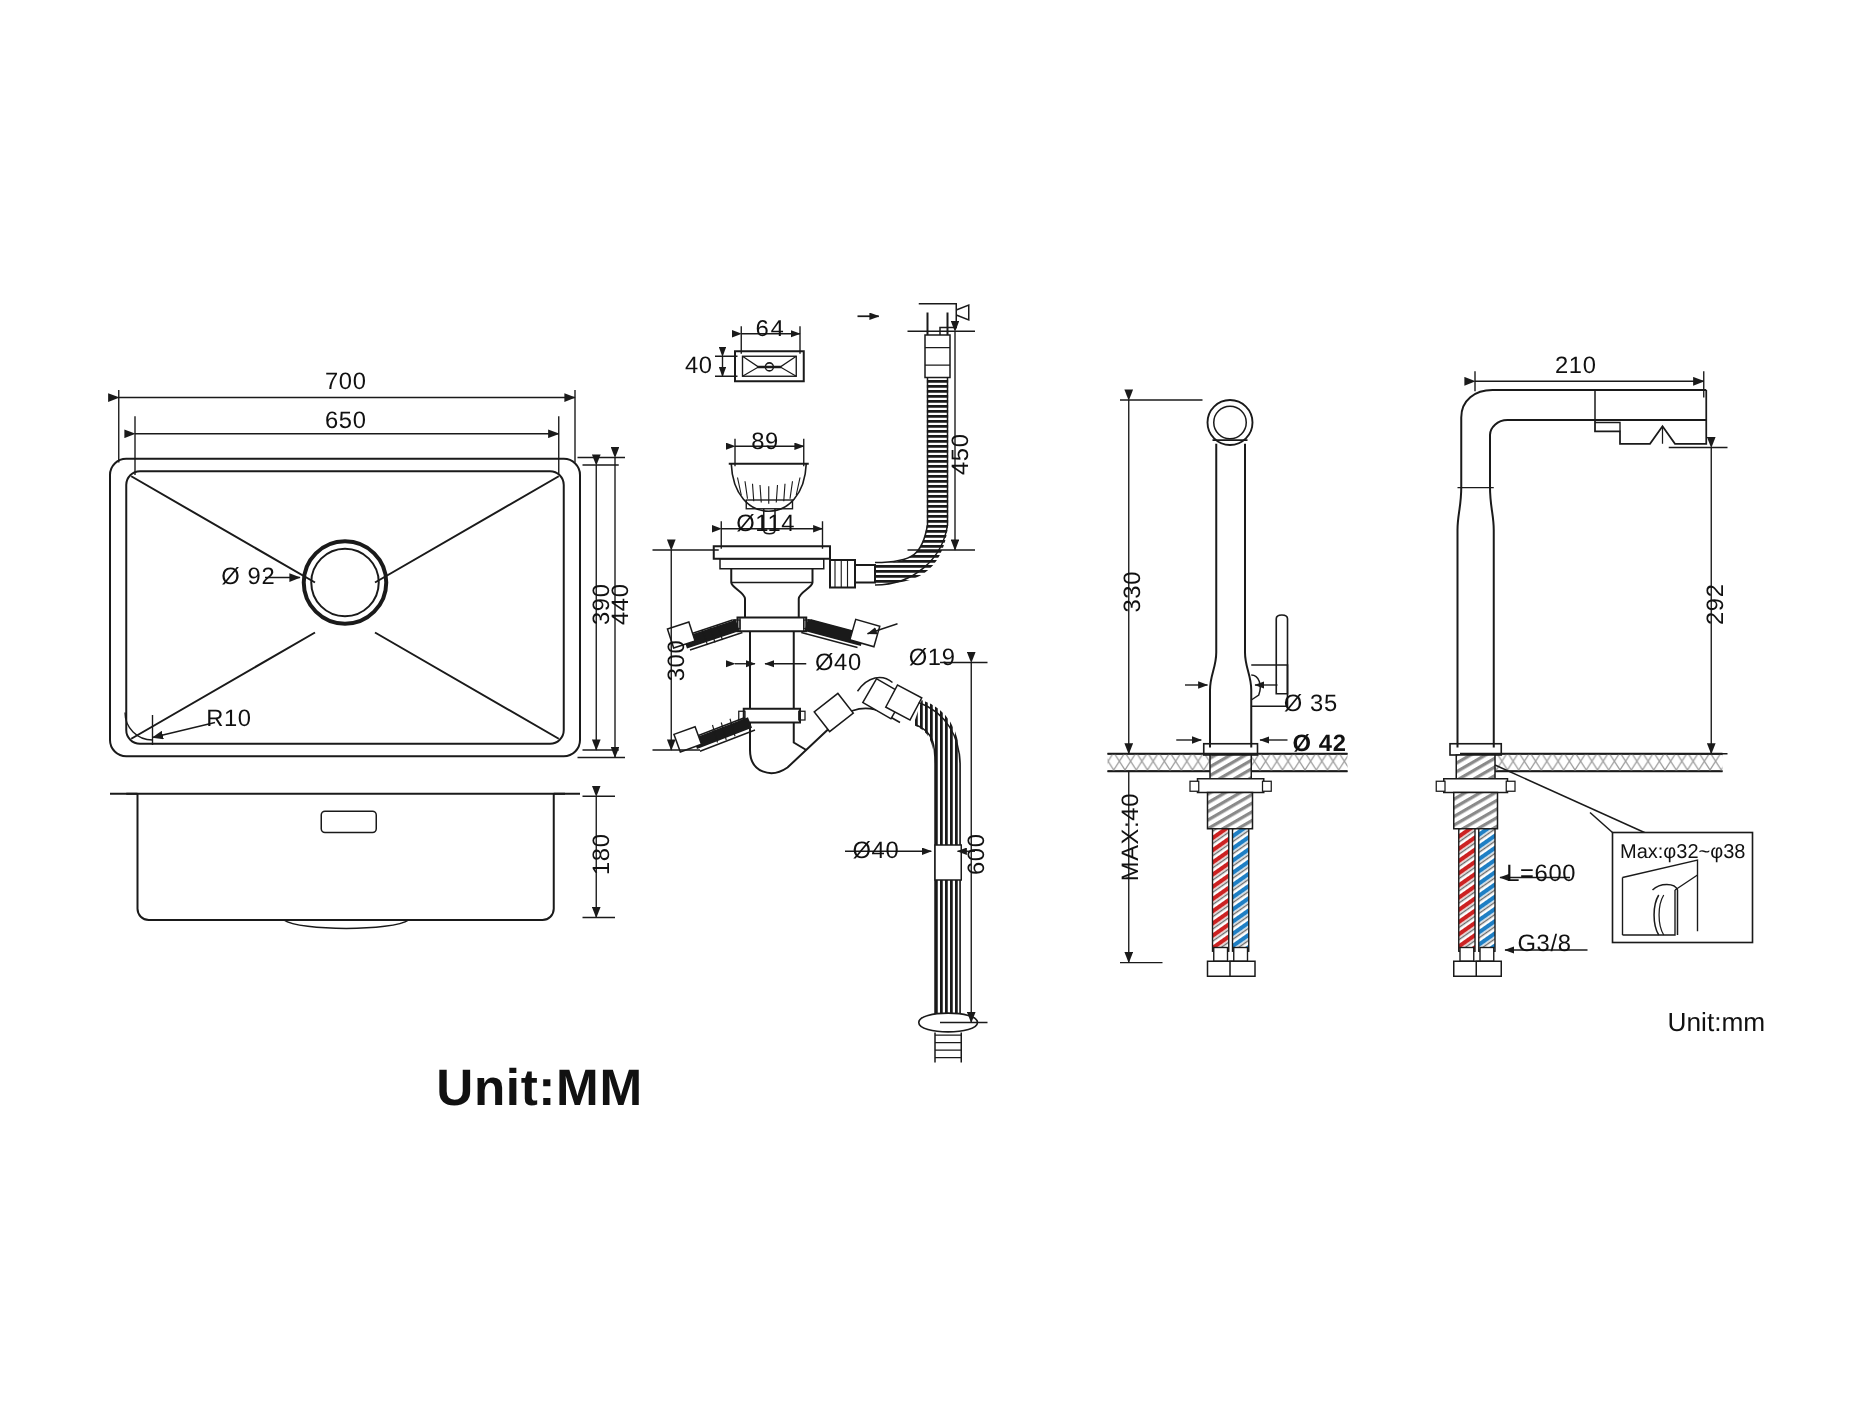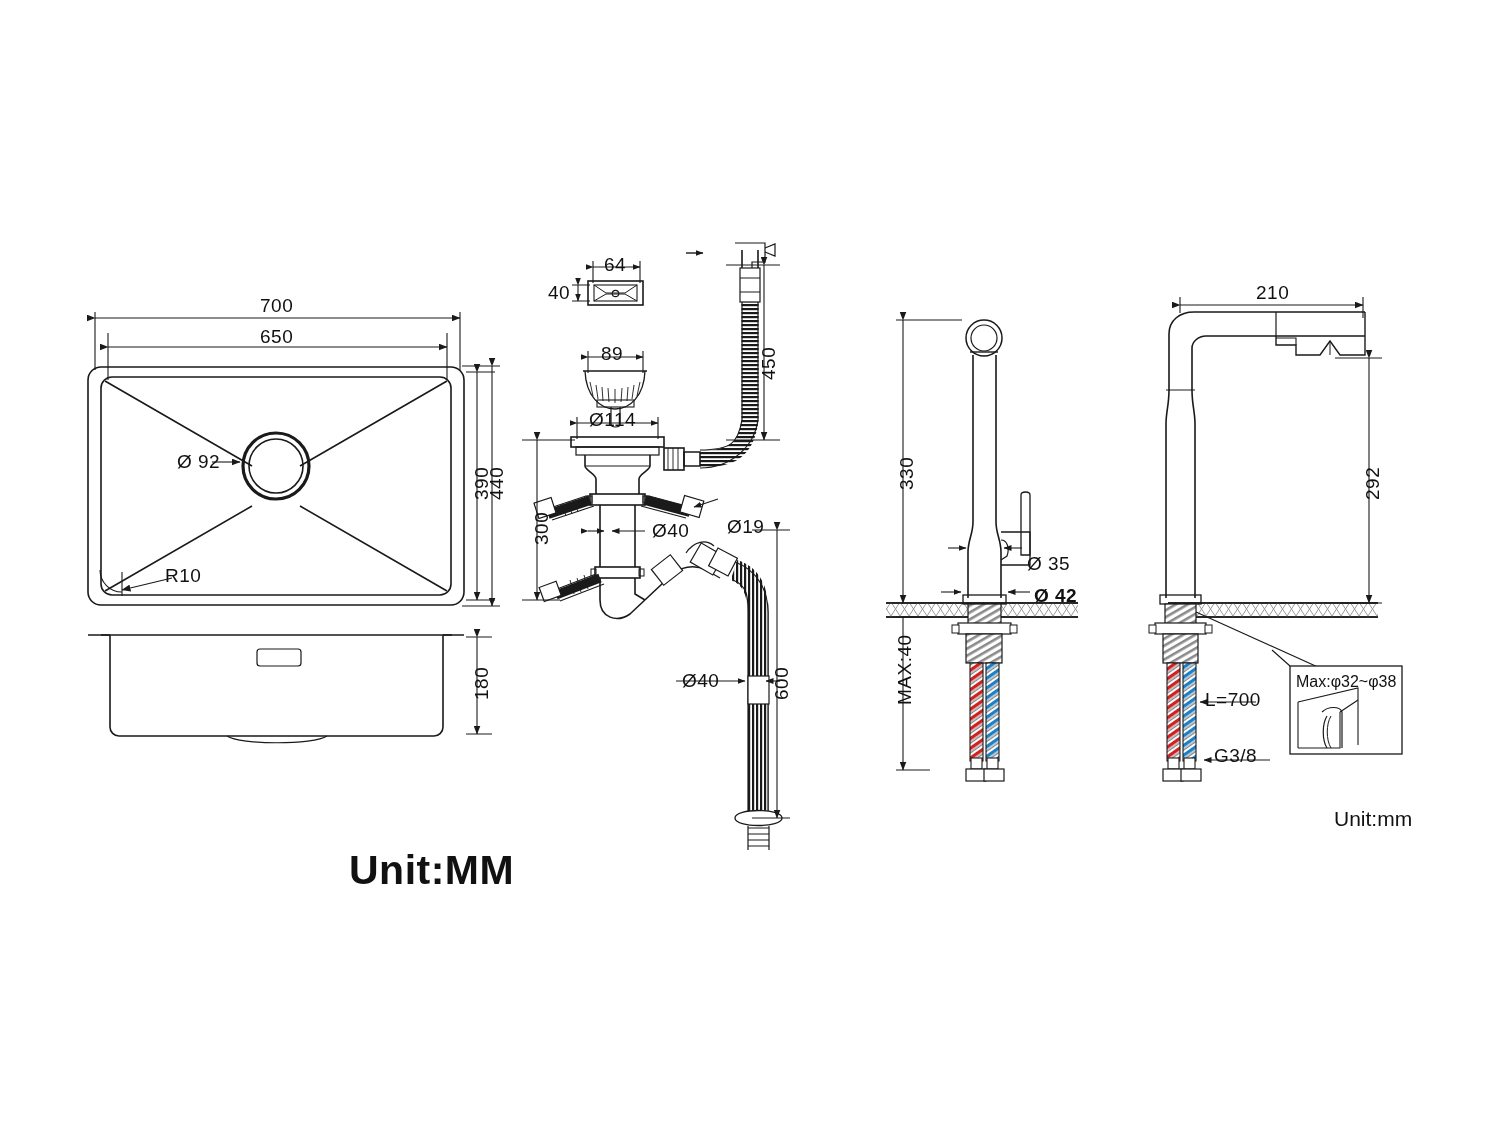--- a/index.html
+++ b/index.html
@@ -343,39 +343,39 @@
   </svg>
 
   <div class="lbl dim" style="left:260px; top:296px;">700</div>
   <div class="lbl dim" style="left:260px; top:327px;">650</div>
   <div class="lbl dim rot90" style="left:472px; top:500px;">390</div>
   <div class="lbl dim rot90" style="left:487px; top:500px;">440</div>
   <div class="lbl dim" style="left:177px; top:452px;">Ø 92</div>
   <div class="lbl dim" style="left:165px; top:566px;">R10</div>
   <div class="lbl dim rot90" style="left:472px; top:700px;">180</div>
 
-  <div class="lbl dim" style="left:604px; top:255px;">64</div>
+  <div class="lbl dim" style="left:604px; top:255px;font-family:Liberation Mono, monospace;">64</div>
   <div class="lbl dim" style="left:548px; top:283px;">40</div>
   <div class="lbl dim" style="left:601px; top:344px;">89</div>
   <div class="lbl dim" style="left:589px; top:410px;">Ø114</div>
   <div class="lbl dim rot90" style="left:759px; top:380px;">450</div>
   <div class="lbl dim" style="left:727px; top:489px;margin-top:28px;">Ø19</div>
   <div class="lbl dim" style="left:652px; top:521px;">Ø40</div>
   <div class="lbl dim rot90" style="left:532px; top:545px;">300</div>
   <div class="lbl dim" style="left:682px; top:671px;">Ø40</div>
   <div class="lbl dim rot90" style="left:772px; top:700px;">600</div>
 
   <div class="lbl dim rot90" style="left:897px; top:490px;">330</div>
   <div class="lbl dim" style="left:1027px; top:554px;">Ø 35</div>
   <div class="lbl dim" style="left:1034px; top:586px;font-weight:bold;">Ø 42</div>
   <div class="lbl dim rot90" style="left:895px; top:705px;">MAX:40</div>
 
-  <div class="lbl dim" style="left:1244px; top:283px;margin-left:12px;">210</div>
+  <div class="lbl dim" style="left:1244px; top:283px;">210</div>
   <div class="lbl dim rot90" style="left:1363px; top:500px;">292</div>
-  <div class="lbl dim" style="left:1205px; top:690px;">L=700</div>
+  <div class="lbl dim" style="left:1205px; top:690px;">L=600</div>
   <div class="lbl dim" style="left:1214px; top:746px;">G3/8</div>
 
   <div class="lbl dim-xs" style="left:1296px; top:674px;">Max:φ32~φ38</div>
 
   <div class="lbl unit-main" style="left:349px; top:850px;">Unit:MM</div>
   <div class="lbl unit-small" style="left:1334px; top:808px;">Unit:mm</div>
 
 </div>
 
 </body></html>

